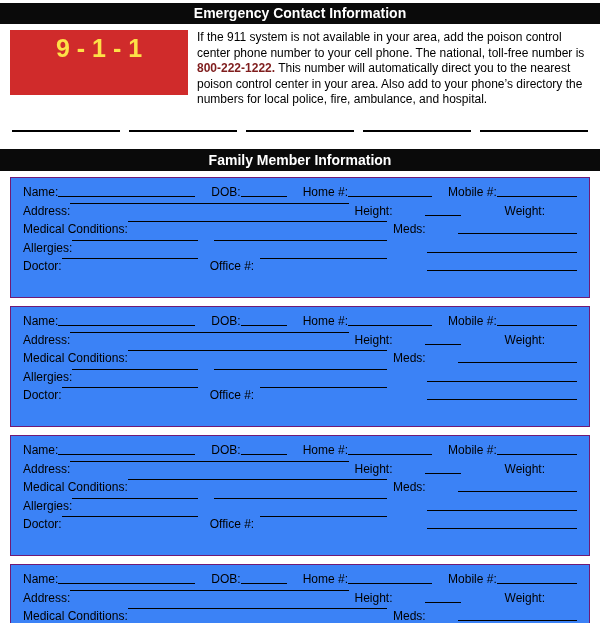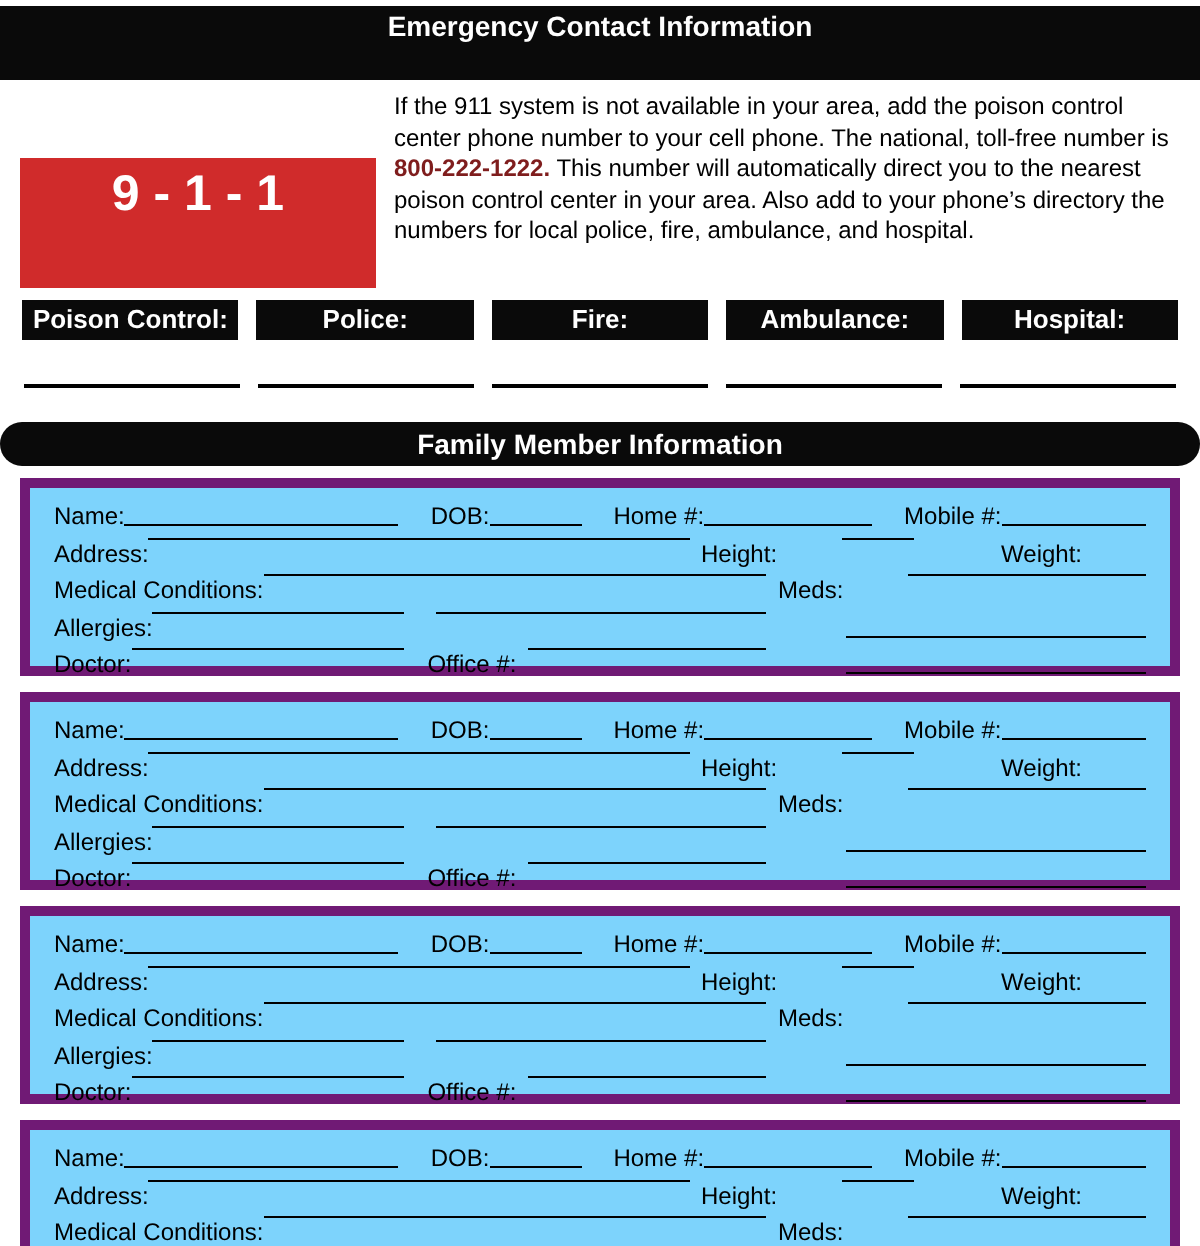--- a/index.html
+++ b/index.html
@@ -1,74 +1,67 @@
 <!DOCTYPE html>
 <html><head>
 <meta charset="utf-8">
 <style>
   * { box-sizing: border-box; margin: 0; padding: 0; }
   html, body { width: 600px; height: 623px; overflow: hidden; background: #fff;
     font-family: "Liberation Sans", sans-serif; color: #000; }
 
-  .section-bar { margin-top: 3px; height: 37px; background: #0a0a0a; color: #fff;
+  .section-bar { margin-top: 3px; height: 21px; background: #0a0a0a; color: #fff;
     font-size: 14px; font-weight: bold; text-align: center; line-height: 21px; }
-  .section-bar.family { margin-top: 17px; height: 22px; line-height: 22px; border-radius: 11px; }
+  .section-bar.family { margin-top: 17px; height: 22px; line-height: 22px; }
 
   .top-section { display: flex; margin: 6px 10px 0 10px; }
-  .call-box { width: 178px; height: 65px; background: #d02b2b; color: #ffffff;
-    text-align: center; padding-top: 5px; flex: 0 0 178px; margin-top: 33px; }
+  .call-box { width: 178px; height: 65px; background: #d02b2b; color: #fde047;
+    text-align: center; padding-top: 5px; flex: 0 0 178px; }
   .call-number { font-size: 25px; font-weight: bold; line-height: 26px; }
   .call-sub { font-size: 12.5px; font-weight: bold; line-height: 15px; }
   .call-caption { font-size: 13.5px; font-weight: bold; line-height: 16px; }
   .info-text { flex: 1; margin-left: 9px; font-size: 12px; line-height: 15.6px; }
   .phone-red { color: #7f1d1d; font-weight: bold; }
 
   .contacts-row { display: grid; grid-template-columns: repeat(5, 1fr); gap: 9px;
     margin: 6px 11px 0 11px; }
   .contact-label { background: #0a0a0a; color: #fff; font-size: 13px; font-weight: bold;
     text-align: center; height: 20px; line-height: 20px; }
   .contacts-lines { display: grid; grid-template-columns: repeat(5, 1fr); gap: 9px;
     margin: 22px 12px 0 12px; }
   .contact-line { border-bottom: 2px solid #000; height: 2px; }
 
   .members { margin: 6px 10px 0 10px; }
-  .member-box { border: 5px solid #701a75; height: 99px; padding: 4px 12px 0 12px;
-    margin-bottom: 8px; background: #7dd3fc; }
+  .member-box { border: 1px solid #701a75; height: 121px; padding: 4px 12px 0 12px;
+    margin-bottom: 8px; background: #3b82f6; }
   .frow { display: flex; align-items: flex-end; height: 18.4px; }
   .lbl { font-size: 12px; line-height: 16px; white-space: nowrap; }
   .line { border-bottom: 1px solid #000; margin-bottom: 3px; }
   .grow { flex: 1 1 auto; }
   .lside { flex: 1 1 auto; display: flex; align-items: flex-start; }
-  .rside { flex: 0 0 190px; display: flex; align-items: flex-start; gap: 32px; }
+  .rside { flex: 0 0 190px; display: flex; align-items: flex-end; gap: 32px; }
   .ml14 { margin-left: 16px; } .ml12 { margin-left: 12px; } .ml6 { margin-left: 6px; }
   .ml40 { margin-left: 40px; }
   .w137 { width: 137px; } .w46 { width: 46px; } .w84 { width: 84px; }
   .w126 { width: 126px; } .w136 { width: 136px; } .w36 { width: 36px; }
 </style>
 </head>
 <body>
 
 <div>
 
   <div class="section-bar">Emergency Contact Information</div>
 
   <div class="top-section">
     <div class="call-box">
       <div class="call-number">9 - 1 - 1</div>
     </div>
     <p class="info-text"><span>If the 911 system is not available in your area, add the poison control center phone number to your cell phone. The national, toll-free number is </span><span class="phone-red">800-222-1222.</span><span> This number will automatically direct you to the nearest poison control center in your area. Also add to your phone’s directory the numbers for local police, fire, ambulance, and hospital.</span></p>
   </div>
 
-  <div class="contacts-row">
-    <div class="contact-label">Poison Control:</div>
-    <div class="contact-label">Police:</div>
-    <div class="contact-label">Fire:</div>
-    <div class="contact-label">Ambulance:</div>
-    <div class="contact-label">Hospital:</div>
-  </div>
 
   <div class="contacts-lines">
     <div class="contact-line"></div>
     <div class="contact-line"></div>
     <div class="contact-line"></div>
     <div class="contact-line"></div>
     <div class="contact-line"></div>
   </div>
 
   <div class="section-bar family">Family Member Information</div>

